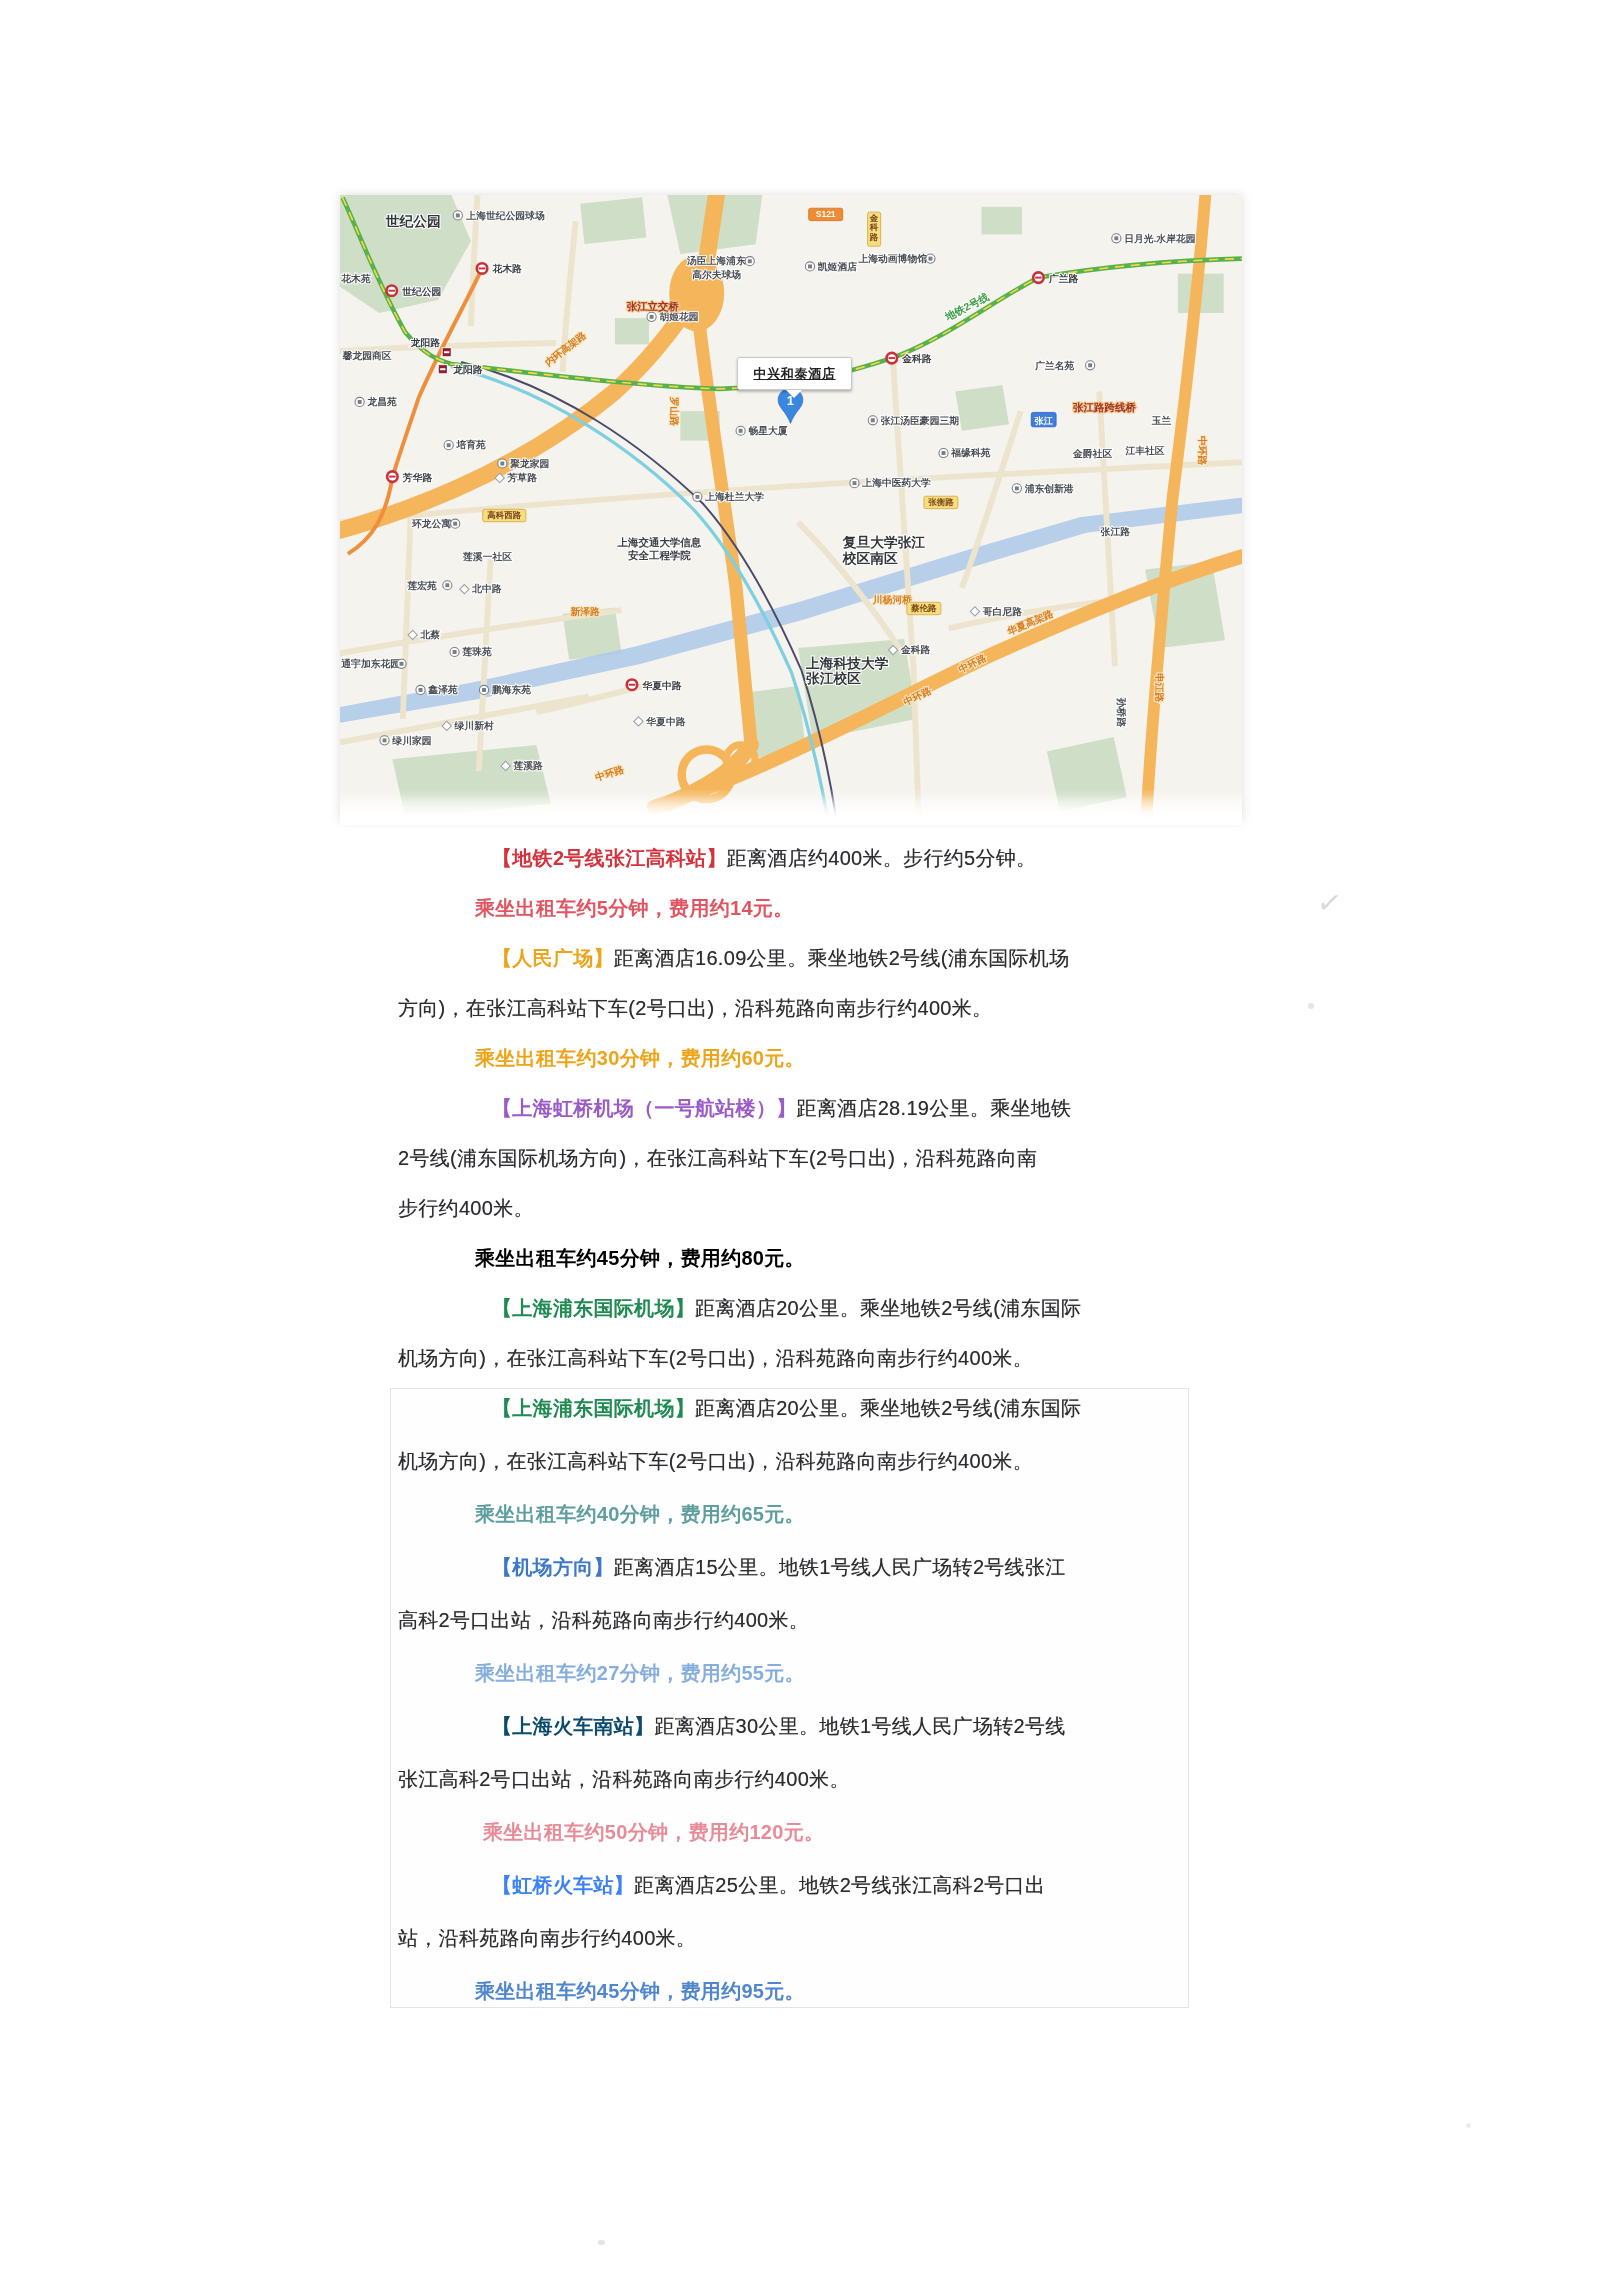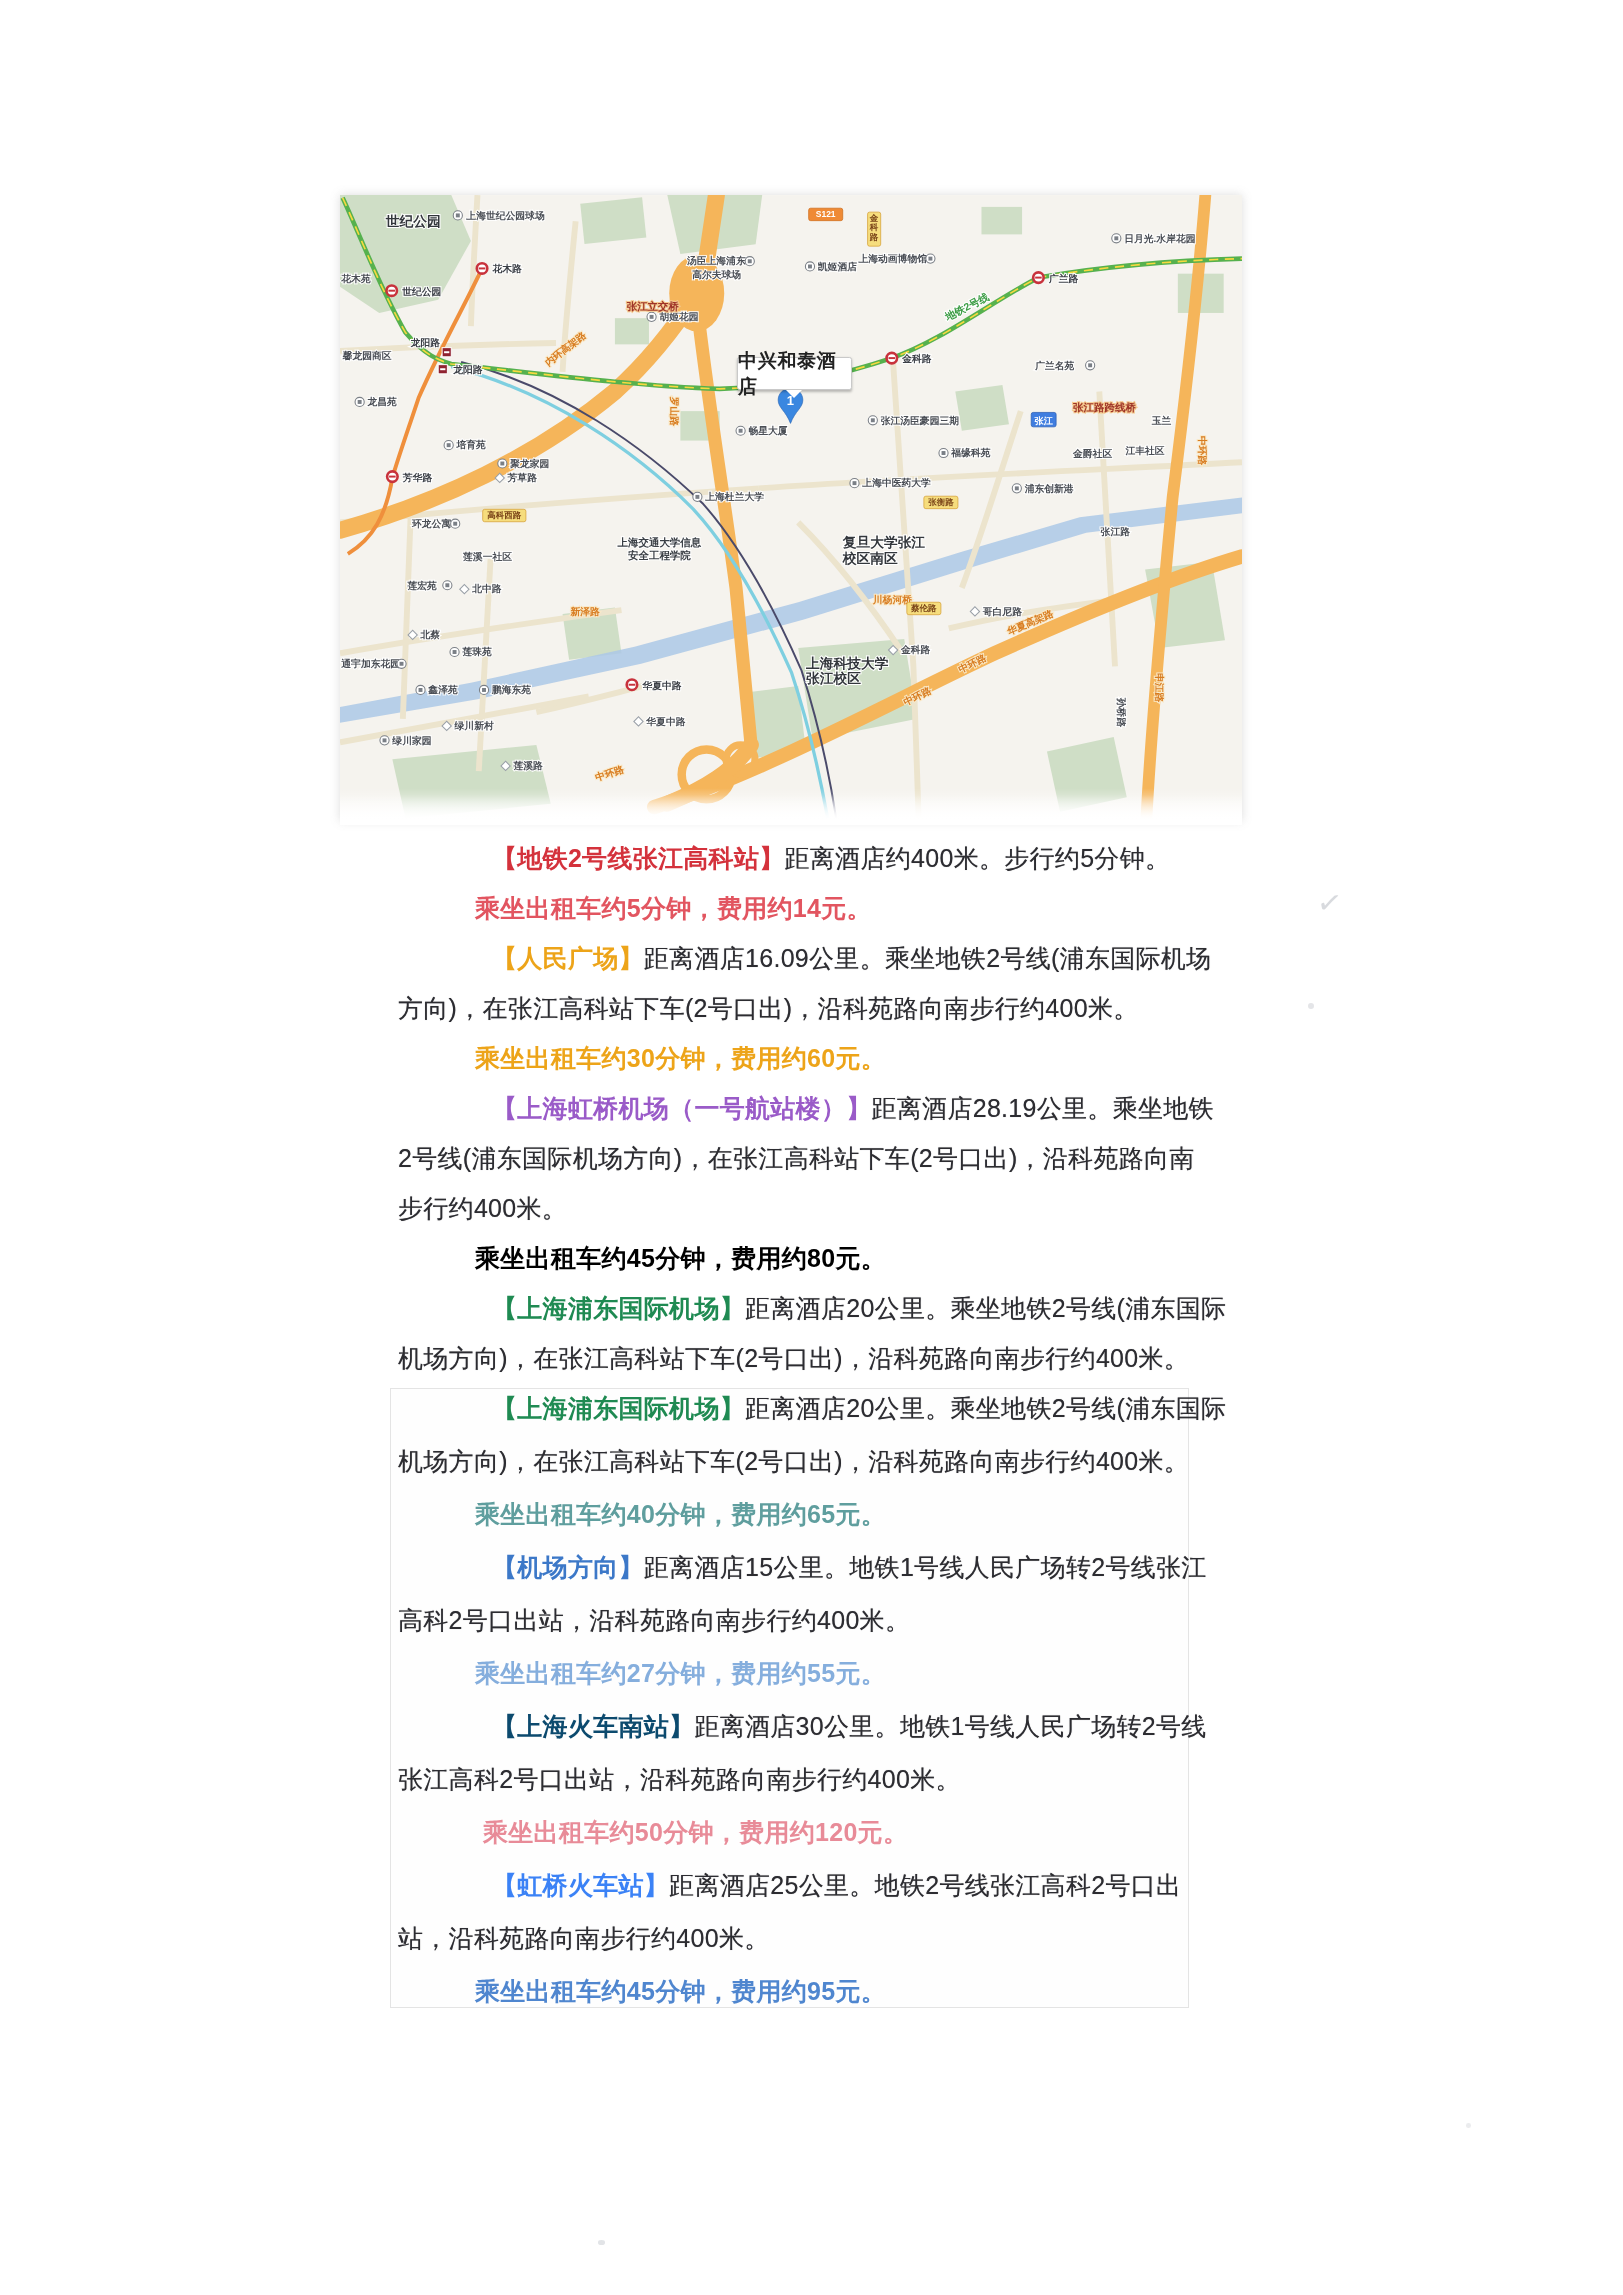--- a/index.html
+++ b/index.html
@@ -10,31 +10,31 @@
   
   #map-wrap{position:absolute;left:340px;top:195px;width:902px;height:626px;
     box-shadow:0 0 9.2px rgba(120,120,120,.25);}
   #map-svg{display:block;width:902px;height:626px;}
   #map-fade{position:absolute;left:0;bottom:-3.9px;width:100%;height:30px;
     background:linear-gradient(to bottom,rgba(255,255,255,0),#ffffff 85%);}
   
   #hotel-callout{position:absolute;left:737px;top:357px;width:113px;height:31px;
     background:#ffffff;border:0.7px solid #c9c9c9;border-radius:2.6px;
     box-shadow:0 1.3px 2.6px rgba(0,0,0,.25);display:flex;align-items:center;justify-content:center;
-    font-size:19px;font-weight:bold;color:#222;letter-spacing:0.7px;z-index:6;}
+    font-size:13px;font-weight:bold;color:#222;letter-spacing:0.7px;z-index:6;text-decoration:underline;}
   #hotel-callout:after{content:"";position:absolute;left:48px;bottom:-8.5px;
     border:8.5px solid transparent;border-top-color:#ffffff;border-bottom:none;}
   #hotel-pin{position:absolute;left:776px;top:387px;width:29px;height:39px;z-index:5;}
   
   .tblock{position:absolute;left:398px;width:795px;z-index:3;}
   #tblock-a{top:833px;}
   #tblock-b{top:1382px;}
   #tblock-a .line{height:50px;line-height:50px;}
   #tblock-b .line{height:53px;line-height:53px;}
-  .line{font-size:25px;white-space:nowrap;letter-spacing:0.3px;}
+  .line{font-size:20px;white-space:nowrap;letter-spacing:0.3px;}
   .line.head{padding-left:94px;}
   .line.taxi{padding-left:77px;}
   .line span{font-weight:700;}
   .line span.c-ink{font-weight:400;color:#2c2c31;text-shadow:0 0 0.7px rgba(40,40,45,.55);}
   
   #panel{position:absolute;left:390px;top:1388px;width:797px;height:618px;
     background:#fefefe;border:0.7px solid #e4e4e4;z-index:1;}
   
   .mark{position:absolute;color:#b9bdc4;z-index:7;}
   #check-mark{left:1317px;top:885px;font-size:30px;opacity:.55;transform:rotate(8deg);}

